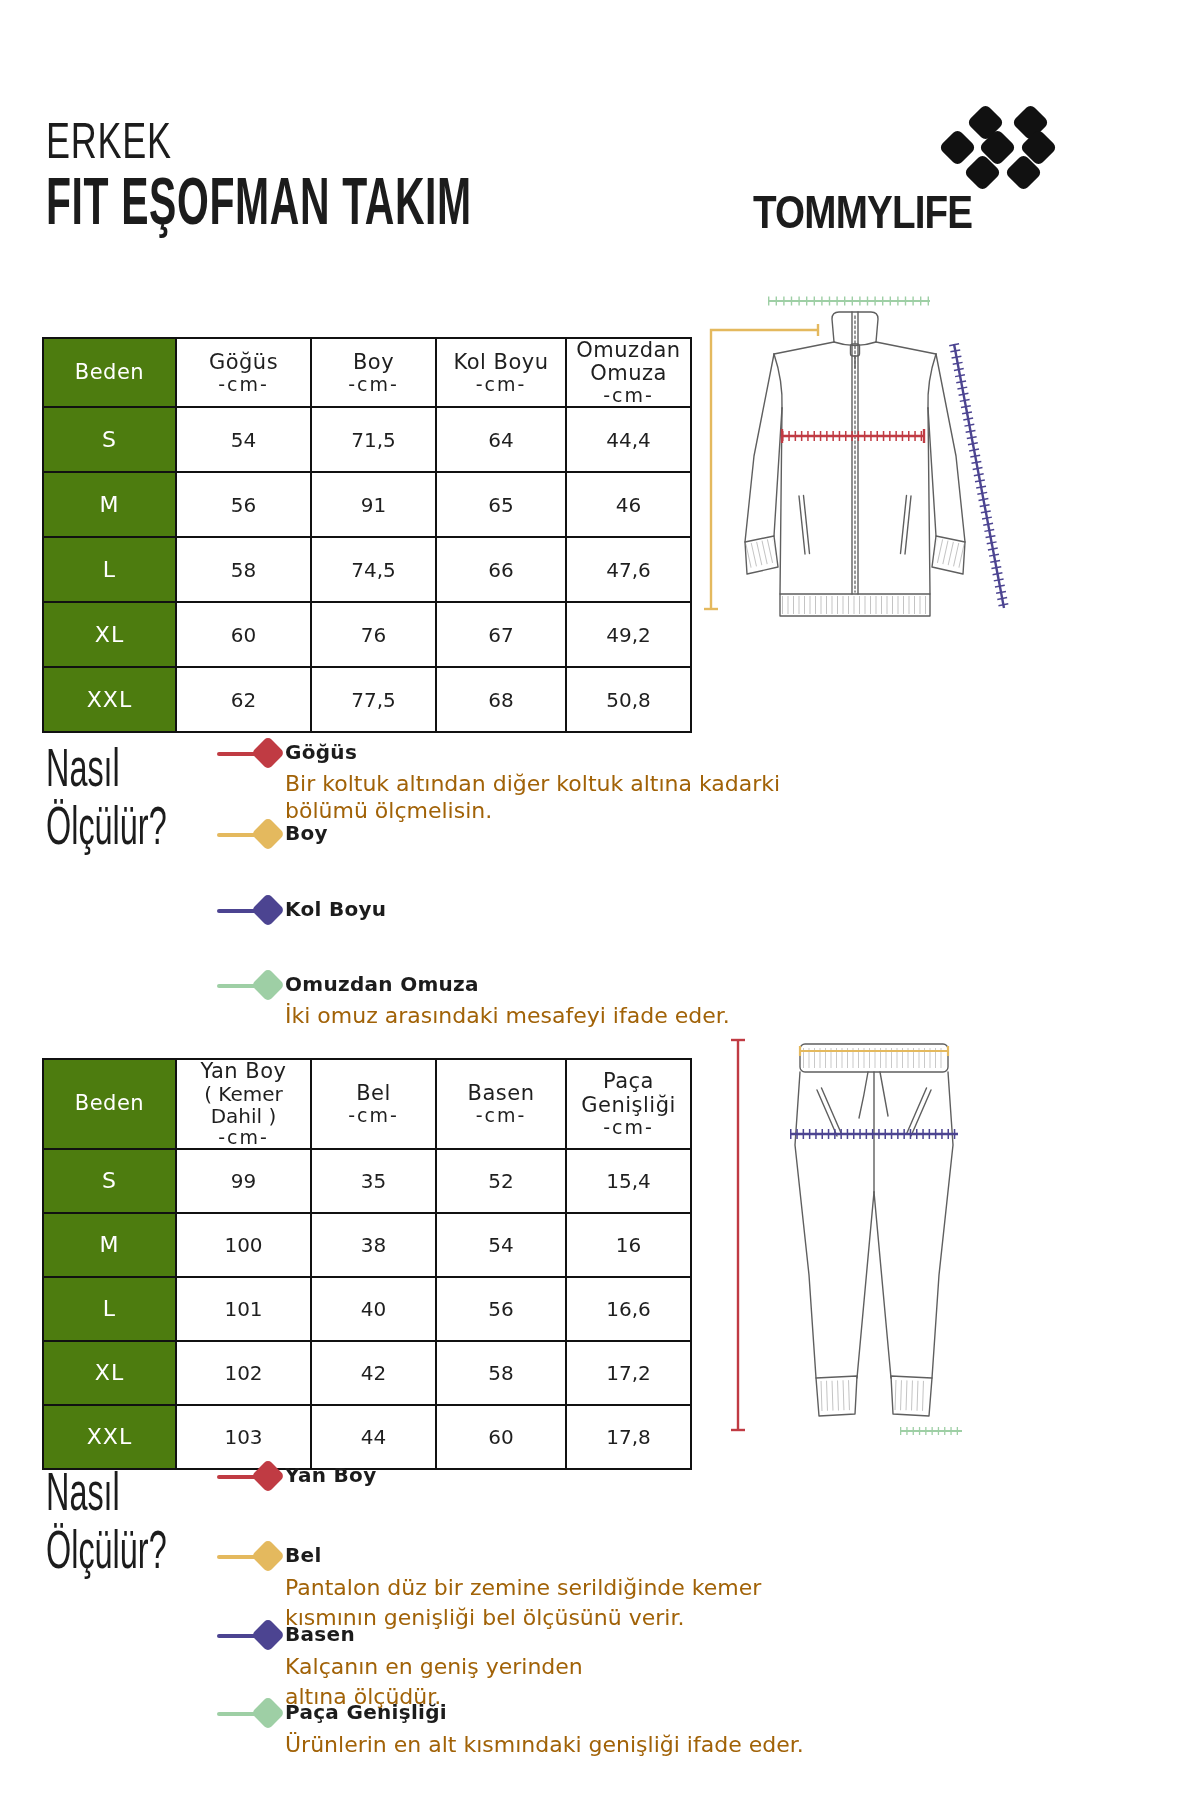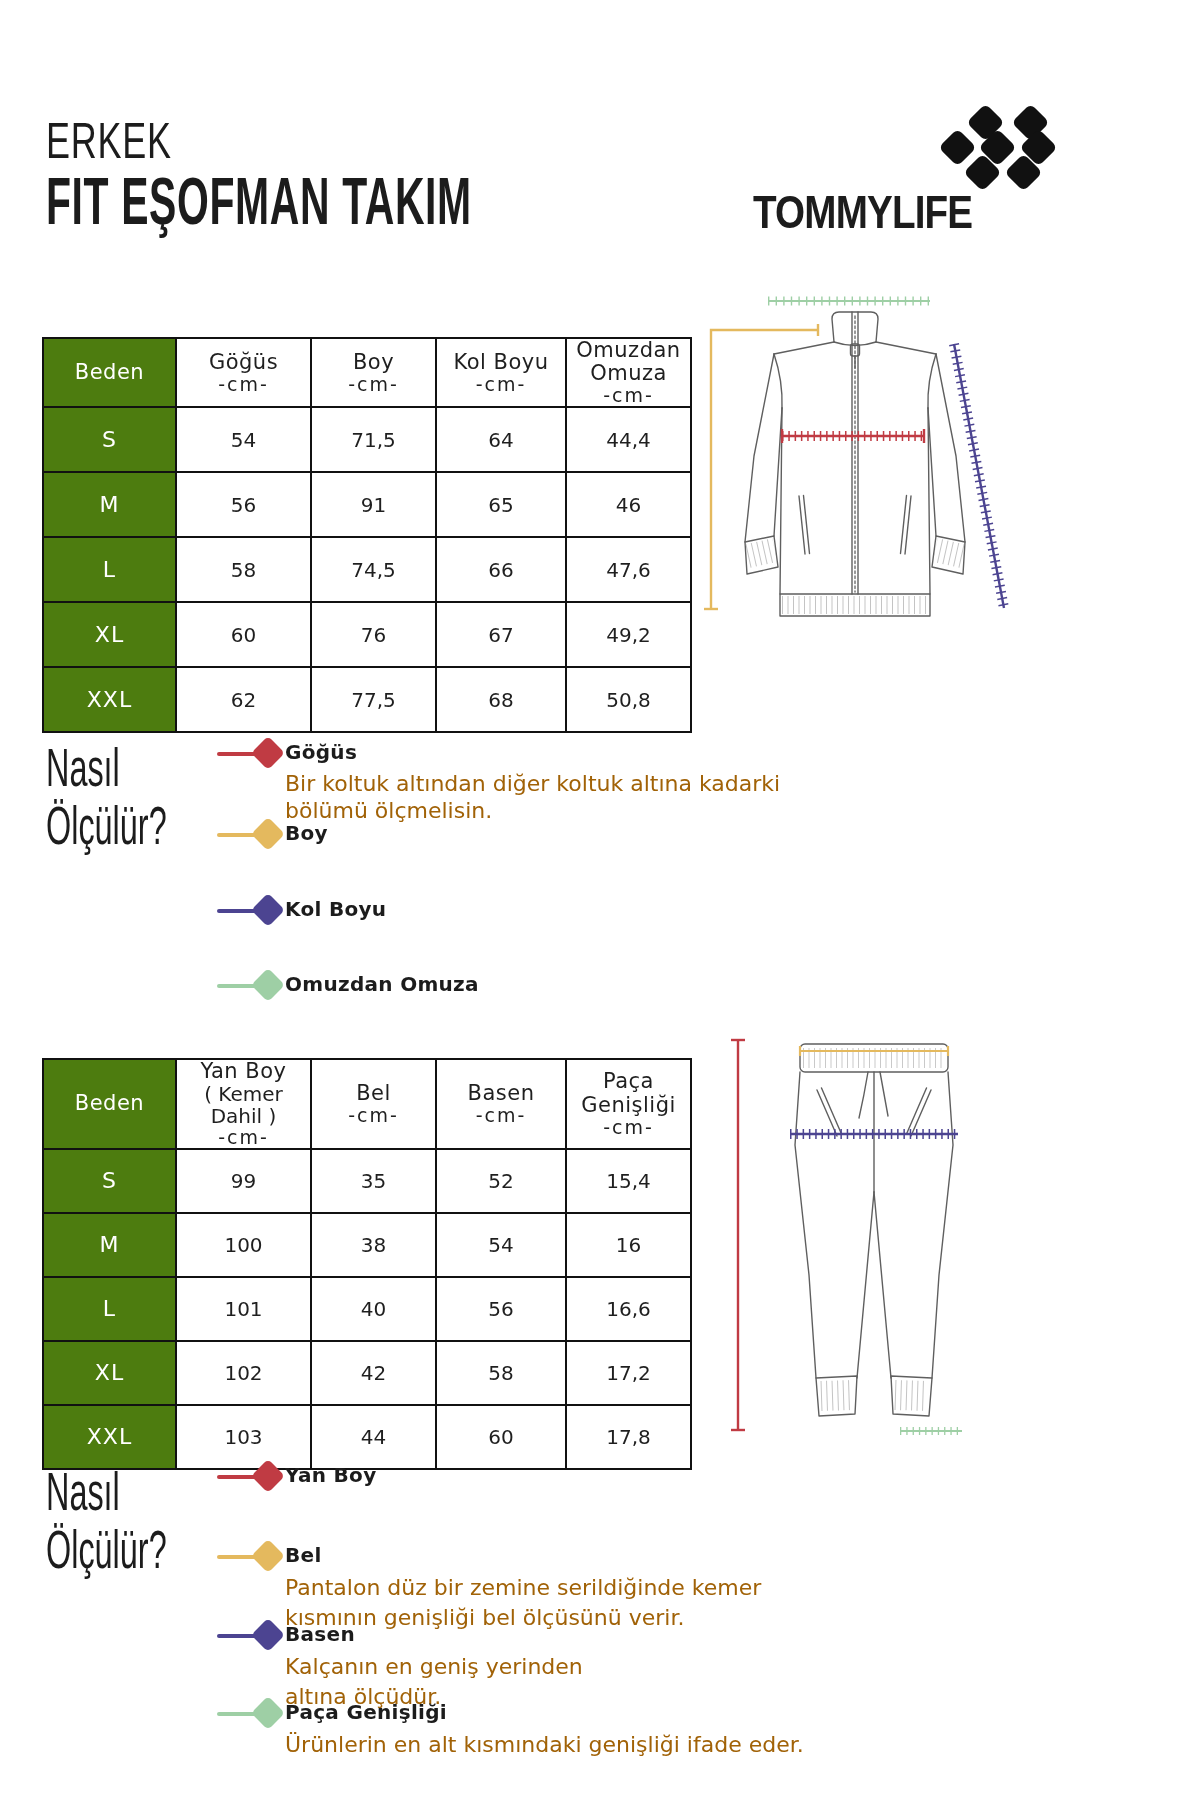--- a/index.html
+++ b/index.html
@@ -237,20 +237,21 @@
       <div class="legend-name">Kol Boyu</div>
     </div>
   </div>
   <div class="legend-item lh27 w520" style="top:972px">
     <div class="legend-marker">
       <span class="marker-line" style="background: rgb(158, 207, 165);"></span>
       <span class="marker-diamond" style="background: rgb(158, 207, 165);"></span>
     </div>
     <div class="legend-text">
       <div class="legend-name">Omuzdan Omuza</div>
+      <div class="legend-desc">İki omuz arasındaki mesafeyi ifade eder.</div>
     </div>
   </div>
 
   <table class="size-table" id="table-bottom">
     <colgroup>
         <col style="width:133px">
         <col style="width:135px">
         <col style="width:125px">
         <col style="width:130px">
         <col style="width:125px">

